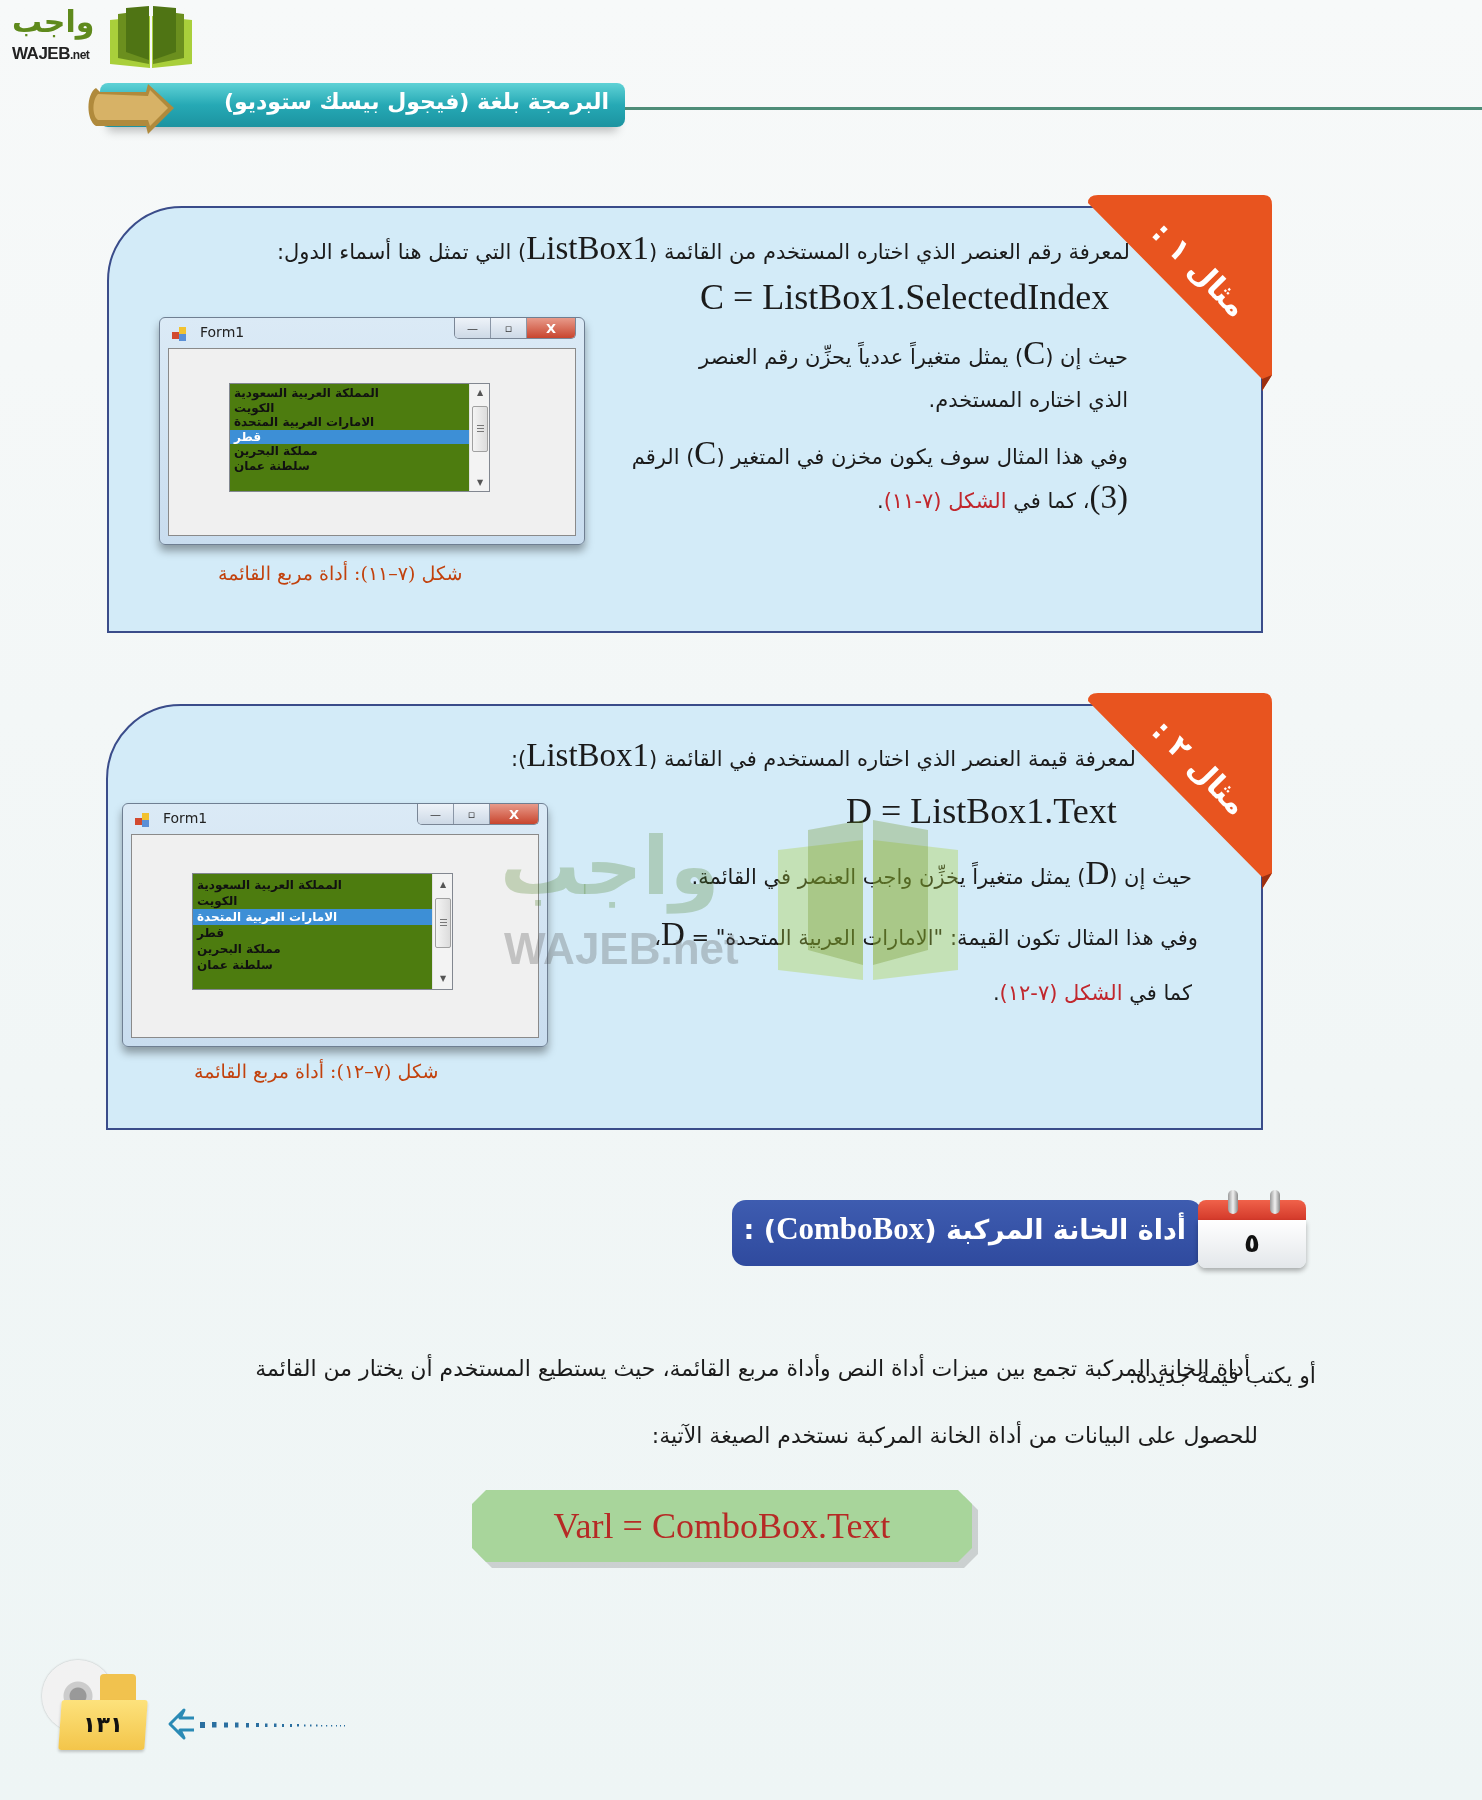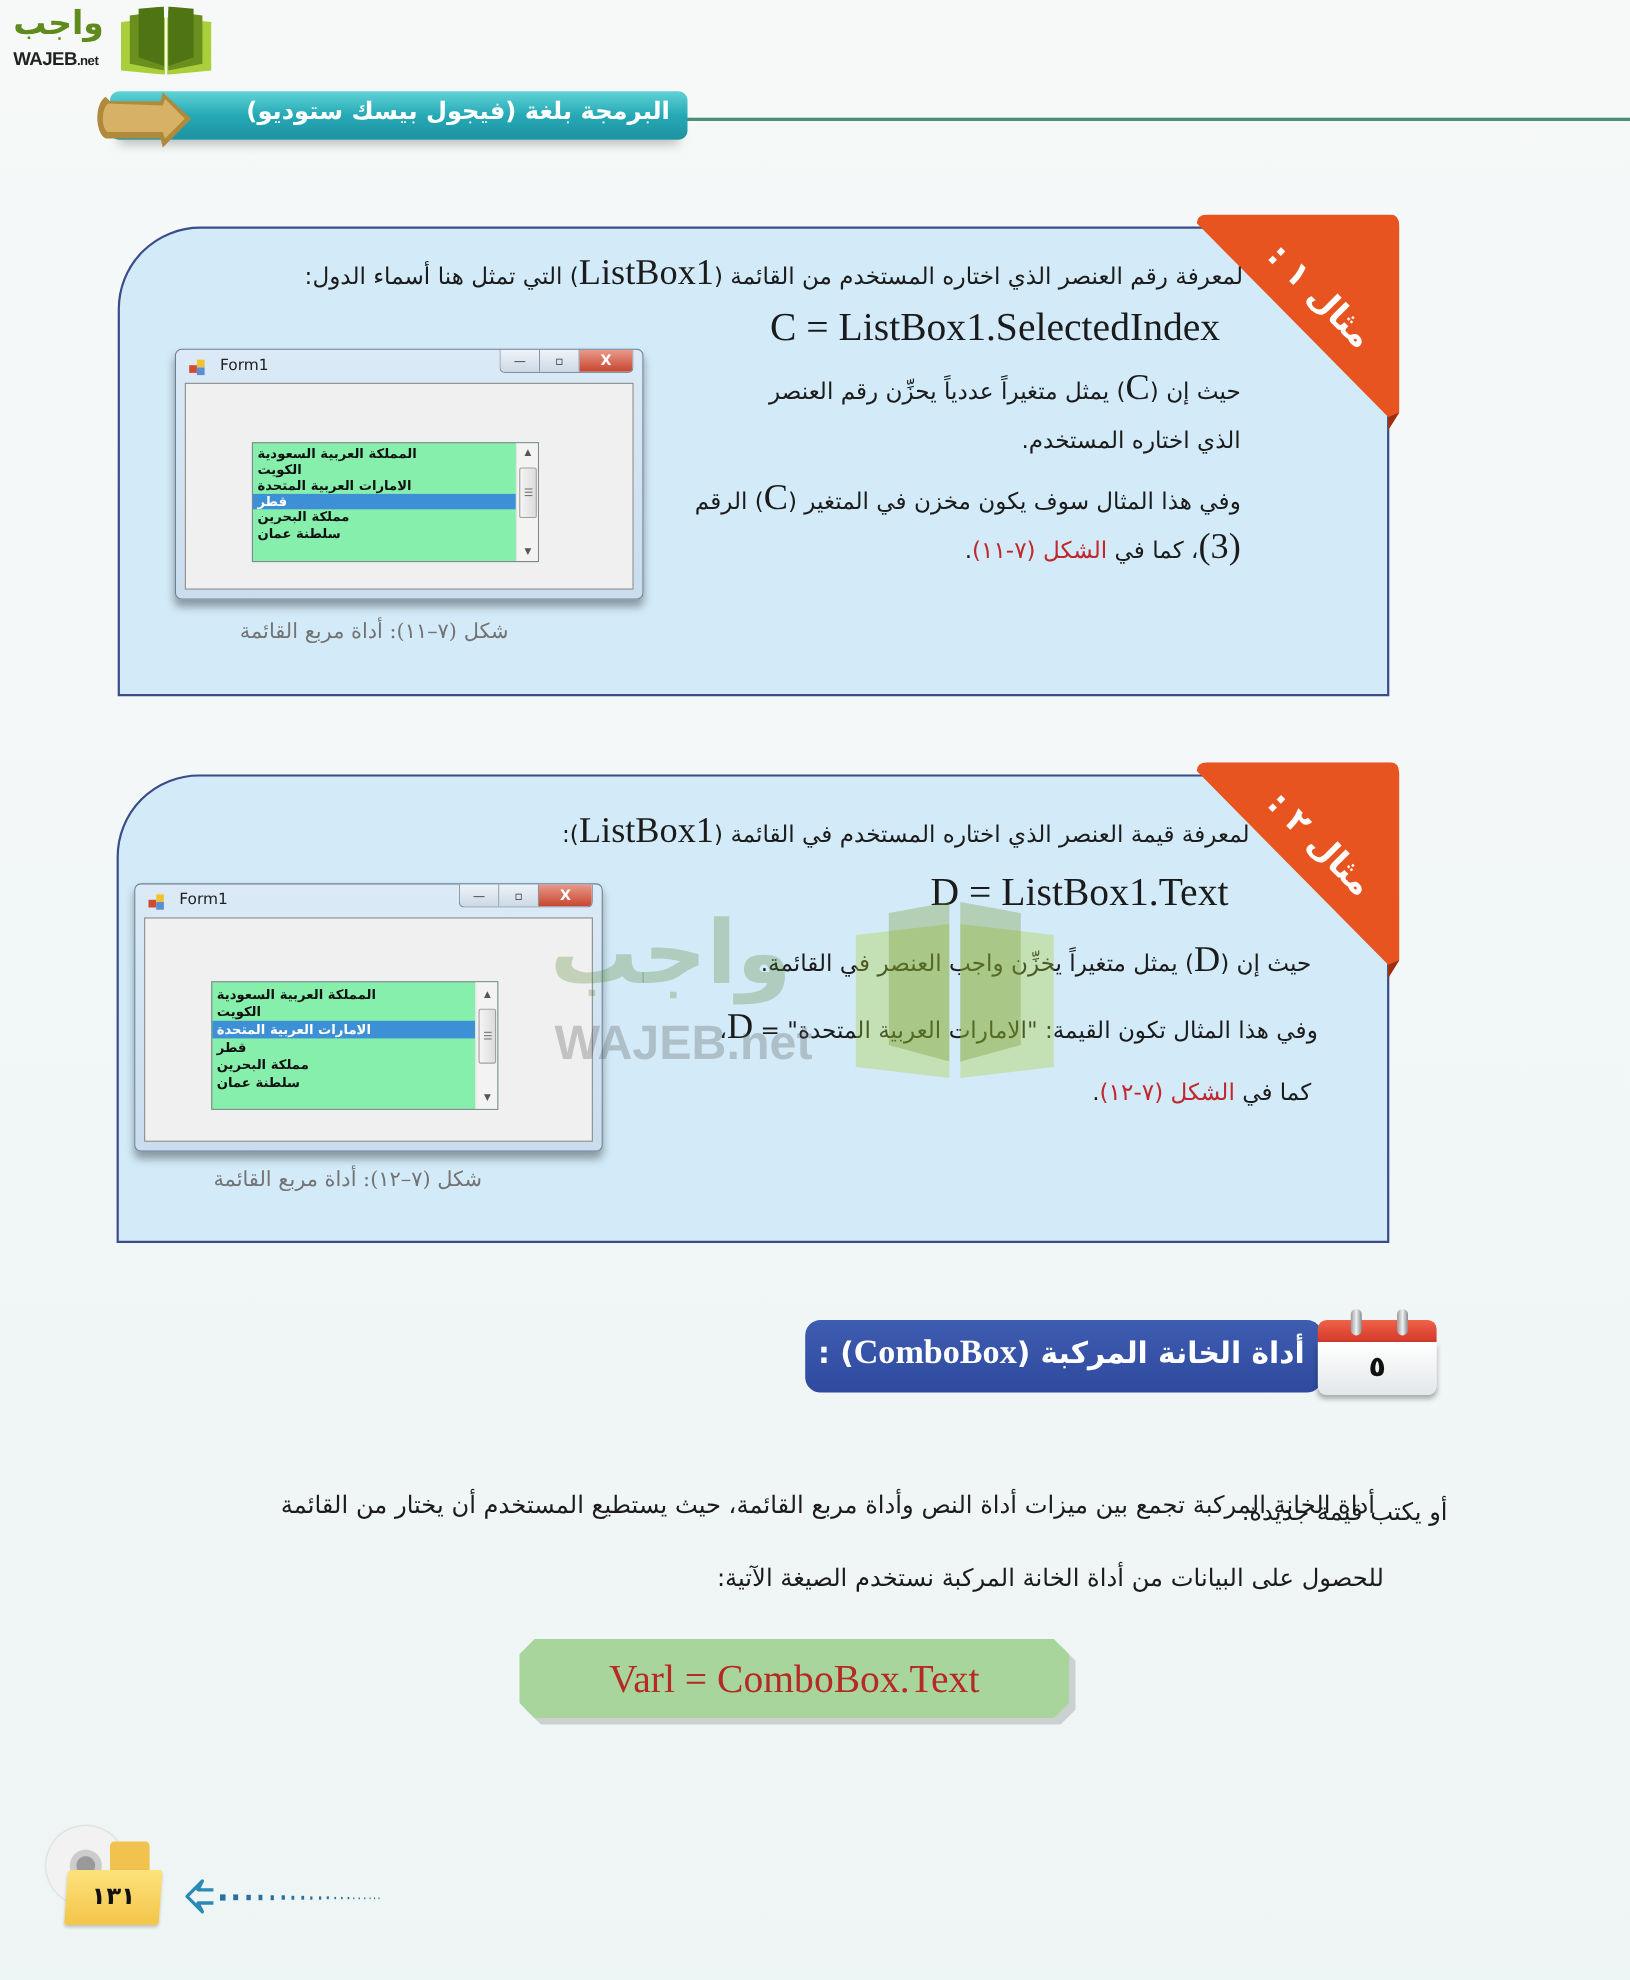--- a/index.html
+++ b/index.html
@@ -47,36 +47,36 @@
   .ar-text {
     position: absolute; direction: rtl; text-align: center;
     font-family: "DejaVu Sans", sans-serif; font-size: 21px; line-height: 1.25; color: #1b1b1b; white-space: nowrap;
   }
   .latin { font-family: "Liberation Serif", serif; font-size: 33px; }
   .code-line {
     position: absolute; font-family: "Liberation Serif", serif; font-size: 36px; color: #1b1b1b; white-space: nowrap; direction: ltr;
   }
   .red { color: #c1272d; }
   .caption {
-    position: absolute; direction: rtl; font-family: "DejaVu Serif", serif; font-size: 19px; color: #737373; white-space: nowrap; text-align: right;
+    position: absolute; direction: rtl; font-family: "DejaVu Serif", serif; font-size: 19px; color: #c2410c; white-space: nowrap; text-align: right;
   }
 
   
   .win {
     position: absolute; background: linear-gradient(180deg, #dbeaf6 0%, #c9ddef 100%);
     border: 1px solid #6f7f92; border-radius: 6px; box-shadow: 0 6px 8px rgba(0,0,0,0.35);
   }
   .win-title { position: absolute; left: 40px; top: 6px; font-family: "DejaVu Sans", sans-serif; font-size: 14px; color: #222; }
   .win-icon { position: absolute; left: 12px; top: 9px; width: 16px; height: 14px; }
   .win-icon i { position: absolute; width: 7px; height: 7px; }
   .win-btns { position: absolute; right: 8px; top: 0; height: 21px; display: flex; border: 1px solid #7a8696; border-top: none; border-radius: 0 0 5px 5px; overflow: hidden; }
   .win-btn { width: 36px; height: 20px; background: linear-gradient(180deg, #eef3f9, #cdd9e6); border-right: 1px solid #8a96a6; display: flex; align-items: center; justify-content: center; font-family: "DejaVu Sans", sans-serif; font-size: 11px; color: #333; }
   .win-btn.close { width: 48px; background: linear-gradient(180deg, #e89a8a, #c8452e); color: #fff; font-weight: bold; font-size: 13px; border-right: none; }
   .win-client { position: absolute; left: 8px; right: 8px; top: 30px; bottom: 8px; background: #f0f0f0; border: 1px solid #8a8a8a; }
-  .listbox { position: absolute; background: #86efac; border: 1px solid #828790; margin-top: 19px; }
+  .listbox { position: absolute; background: #4d7c0f; border: 1px solid #828790; }
   .lb-item { height: 14.5px; line-height: 14.5px; font-family: "DejaVu Sans", sans-serif; font-weight: bold; font-size: 12px; color: #111; direction: rtl; text-align: left; padding-left: 4px; unicode-bidi: plaintext; }
   .lb-item.sel { background: #3d8fd6; color: #fff; }
   .lb-scroll { position: absolute; right: 0; top: 0; bottom: 0; width: 20px; background: #f3f3f3; border-left: 1px solid #e2e2e2; }
   .lb-arrow { position: absolute; left: 0; width: 20px; text-align: center; font-size: 8px; color: #555; font-family: "DejaVu Sans", sans-serif; }
   .lb-thumb { position: absolute; left: 2px; width: 16px; background: linear-gradient(90deg, #f4f4f4, #dcdcdc); border: 1px solid #a0a0a0; border-radius: 2px; }
   .lb-grip { position: absolute; left: 4px; width: 7px; height: 1px; background: #777; }
 
   
   .section-bar {
     left: 732px; top: 1200px; width: 470px; height: 66px; background: linear-gradient(180deg, #3e5cb0, #2f4a9e);

